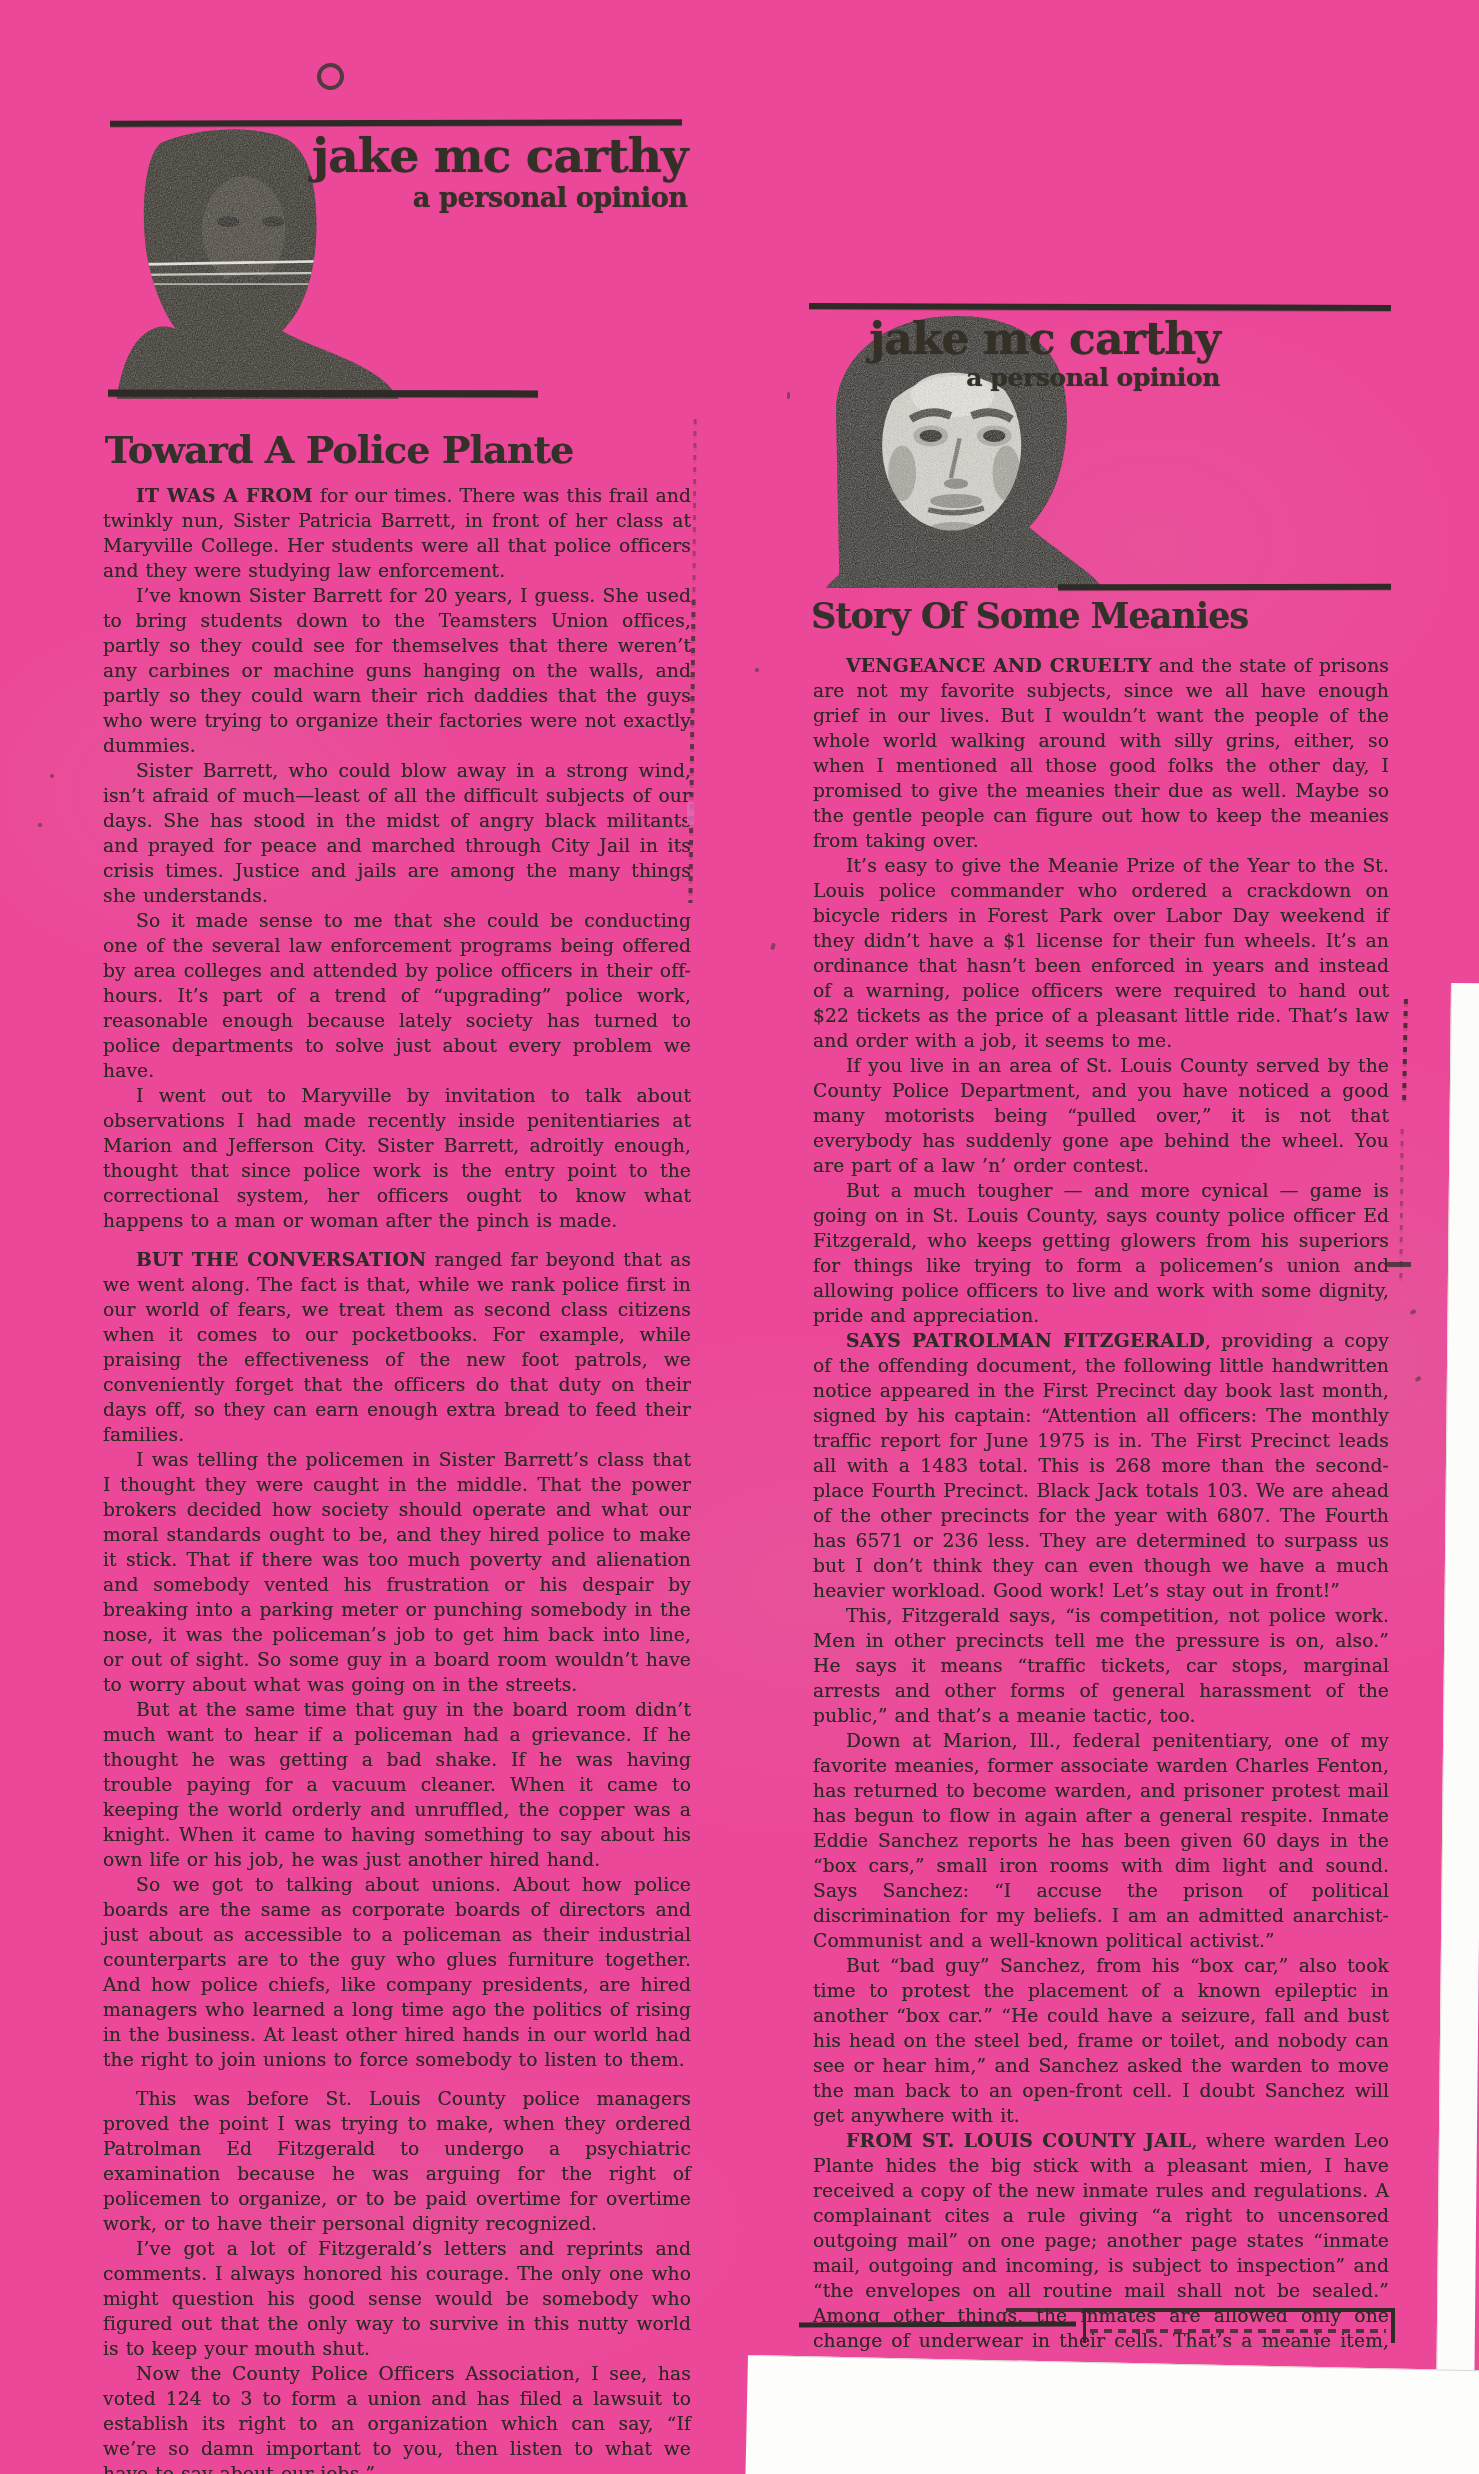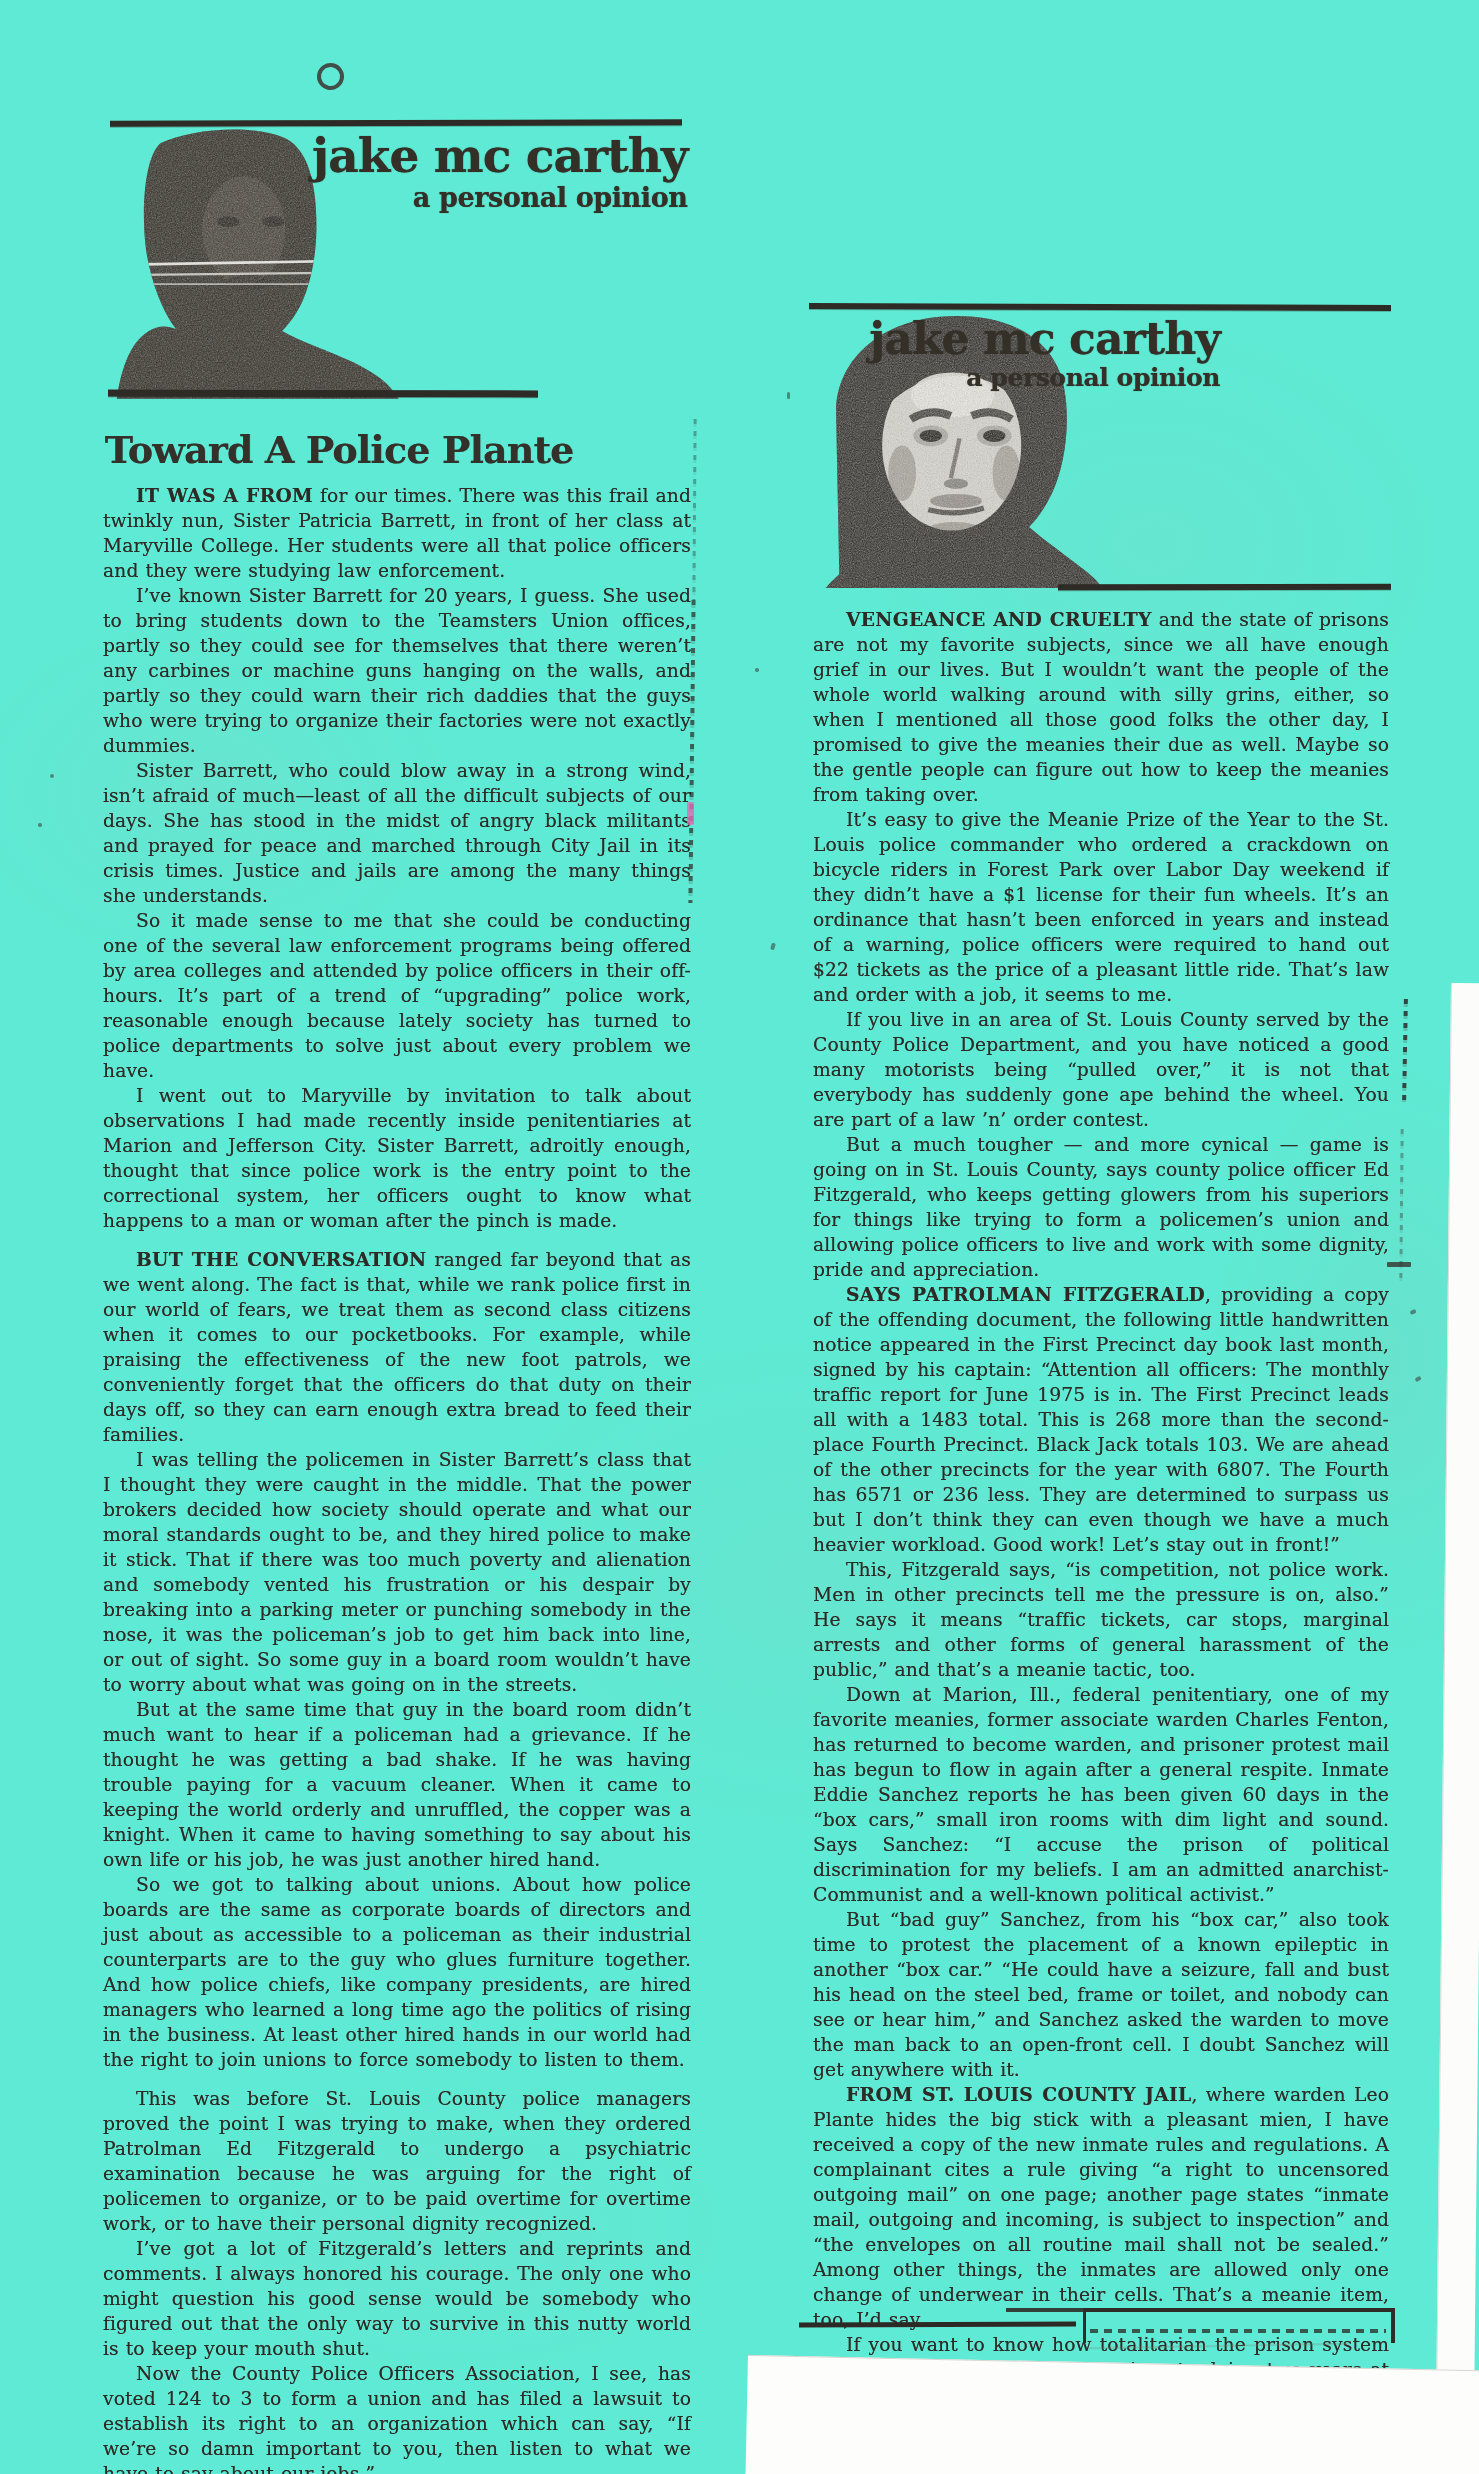--- a/index.html
+++ b/index.html
@@ -1,18 +1,18 @@
 <!DOCTYPE html>
 <html lang="en" style="font-size:14px"><head>
 <meta charset="utf-8">
 <style>
   html,body{margin:0;padding:0;}
   body{width:1479px;height:2475px;position:relative;background:#fdfdfc;overflow:hidden;
        font-family:"DejaVu Serif","Liberation Serif",serif;}
-  .page{position:absolute;inset:0;background:#5eead4;}
+  .page{position:absolute;inset:0;background:#ec4899;}
   .page::before{content:"";position:absolute;inset:0;pointer-events:none;z-index:0;
     background:
       radial-gradient(ellipse 365px 261px at 14% 32%, rgba(190,186,176,.10), transparent 70%),
       radial-gradient(ellipse 435px 331px at 78% 22%, rgba(190,186,176,.08), transparent 70%),
       radial-gradient(ellipse 522px 365px at 55% 64%, rgba(185,181,170,.09), transparent 70%),
       radial-gradient(ellipse 261px 435px at 94% 55%, rgba(175,170,158,.12), transparent 70%),
       radial-gradient(ellipse 435px 226px at 30% 90%, rgba(190,186,176,.08), transparent 70%);}
   .clip{position:absolute;z-index:1;}
   .clip-left{left:103px;top:115px;width:588px;}
   .clip-right{left:787px;top:294px;width:604px;}
@@ -199,20 +199,21 @@
             <rect width="344" height="322" filter="url(#gr2)" opacity="0.35" style="mix-blend-mode:screen"></rect>
           </g>
         </svg>
       </div>
       <div class="logo">
         <div class="logo-name">jake mc carthy</div>
         <div class="logo-tag">a personal opinion</div>
       </div>
       <div class="rule rule-bottom"></div>
     </header>
+    <h1 class="headline">Story Of Some Meanies</h1>
     <div class="body">
 
     <p class="para"><span class="lead">VENGEANCE AND CRUELTY</span><span class="ptext"> and the state of prisons are not my favorite subjects, since we all have enough grief in our lives. But I wouldn’t want the people of the whole world walking around with silly grins, either, so when I mentioned all those good folks the other day, I promised to give the meanies their due as well. Maybe so the gentle people can figure out how to keep the meanies from taking over.</span></p>
         <p class="para"><span class="lead"></span><span class="ptext">It’s easy to give the Meanie Prize of the Year to the St. Louis police commander who ordered a crackdown on bicycle riders in Forest Park over Labor Day weekend if they didn’t have a $1 license for their fun wheels. It’s an ordinance that hasn’t been enforced in years and instead of a warning, police officers were required to hand out $22 tickets as the price of a pleasant little ride. That’s law and order with a job, it seems to me.</span></p>
         <p class="para"><span class="lead"></span><span class="ptext">If you live in an area of St. Louis County served by the County Police Department, and you have noticed a good many motorists being “pulled over,” it is not that everybody has suddenly gone ape behind the wheel. You are part of a law ’n’ order contest.</span></p>
         <p class="para"><span class="lead"></span><span class="ptext">But a much tougher — and more cynical — game is going on in St. Louis County, says county police officer Ed Fitzgerald, who keeps getting glowers from his superiors for things like trying to form a policemen’s union and allowing police officers to live and work with some dignity, pride and appreciation.</span></p>
         <p class="para"><span class="lead">SAYS PATROLMAN FITZGERALD</span><span class="ptext">, providing a copy of the offending document, the following little handwritten notice appeared in the First Precinct day book last month, signed by his captain: “Attention all officers: The monthly traffic report for June 1975 is in. The First Precinct leads all with a 1483 total. This is 268 more than the second-place Fourth Precinct. Black Jack totals 103. We are ahead of the other precincts for the year with 6807. The Fourth has 6571 or 236 less. They are determined to surpass us but I don’t think they can even though we have a much heavier workload. Good work! Let’s stay out in front!”</span></p>
         <p class="para"><span class="lead"></span><span class="ptext">This, Fitzgerald says, “is competition, not police work. Men in other precincts tell me the pressure is on, also.” He says it means “traffic tickets, car stops, marginal arrests and other forms of general harassment of the public,” and that’s a meanie tactic, too.</span></p>
         <p class="para"><span class="lead"></span><span class="ptext">Down at Marion, Ill., federal penitentiary, one of my favorite meanies, former associate warden Charles Fenton, has returned to become warden, and prisoner protest mail has begun to flow in again after a general respite. Inmate Eddie Sanchez reports he has been given 60 days in the “box cars,” small iron rooms with dim light and sound. Says Sanchez: “I accuse the prison of political discrimination for my beliefs. I am an admitted anarchist-Communist and a well-known political activist.”</span></p>
         <p class="para"><span class="lead"></span><span class="ptext">But “bad guy” Sanchez, from his “box car,” also took time to protest the placement of a known epileptic in another “box car.” “He could have a seizure, fall and bust his head on the steel bed, frame or toilet, and nobody can see or hear him,” and Sanchez asked the warden to move the man back to an open-front cell. I doubt Sanchez will get anywhere with it.</span></p>

